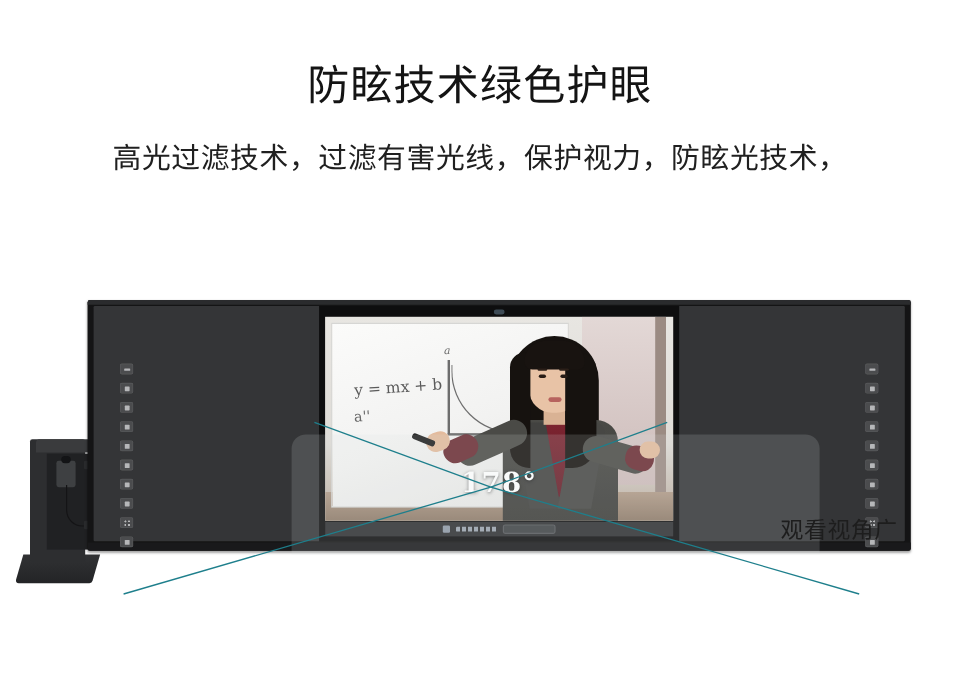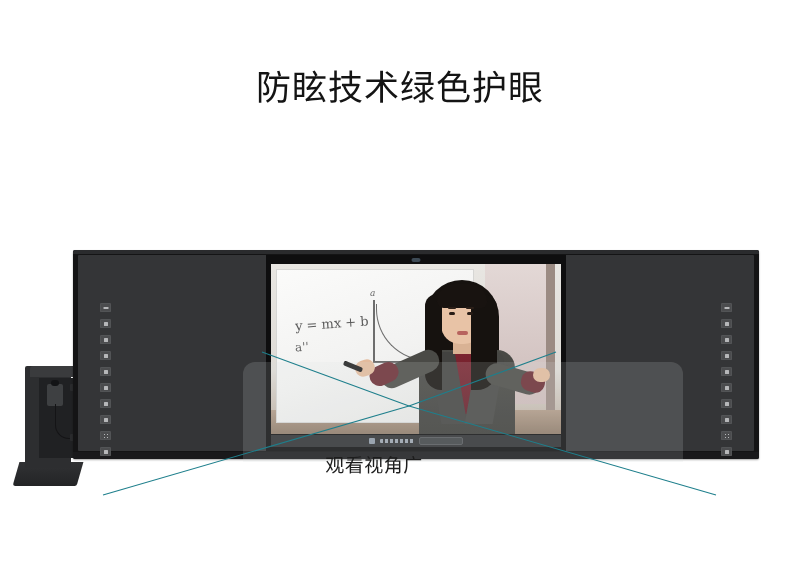--- a/index.html
+++ b/index.html
@@ -19,21 +19,21 @@
 
   
   .headings {
     position: absolute;
     left: 0;
     top: 0;
     width: 800px;
     text-align: center;
   }
   .main-title {
-    margin: 16px;
+    margin: 0;
     padding-top: 50px;
     font-size: 35px;
     line-height: 44px;
     font-weight: 400;
     letter-spacing: 1px;
     color: #141414;
     font-family: "DejaVu Sans", "Liberation Sans", sans-serif;
   }
   .sub-line {
     font-size: 24px;
@@ -486,37 +486,38 @@
     position: absolute;
     left: 0; top: 0;
     width: 800px; height: 577px;
     pointer-events: none;
   }
 
   
   .captions {
     position: absolute;
     left: 0;
-    top: 452px;
+    top: 429px;
     width: 748px;
-    text-align: center;
+    text-align: right;
   }
   .cap-line {
     font-size: 19px;
     line-height: 26px;
     color: #1d1d1d;
     letter-spacing: 0.5px;
     font-family: "DejaVu Sans", "Liberation Sans", sans-serif;
   }
 </style>
 </head>
 <body>
 
 <div class="headings">
   <h1 class="main-title">防眩技术绿色护眼</h1>
+  <div class="sub-line first">高光过滤技术，过滤有害光线，保护视力，防眩光技术，</div>
 </div>
 
 <div class="product">
 
   <div class="pc-module">
     <div class="pc-door"></div>
     <div class="pc-body">
       <div class="pc-cap"></div>
       <div class="pc-cavity"></div>
       <div class="pc-cam"></div>
@@ -583,20 +584,21 @@
             <div class="p-lip"></div>
             <div class="p-arm-l"></div>
             <div class="p-sleeve-l"></div>
             <div class="p-hand-l"></div>
             <div class="p-marker"></div>
             <div class="p-arm-r"></div>
             <div class="p-sleeve-r"></div>
             <div class="p-hand-r"></div>
           </div>
 
+          <div class="angle-label">178°</div>
         </div>
       </div>
 
       <div class="taskbar">
         <div class="taskbar-inner">
           <div class="tb-icon"></div>
           <div class="tb-text"></div>
           <div class="tb-pill"></div>
         </div>
       </div>

